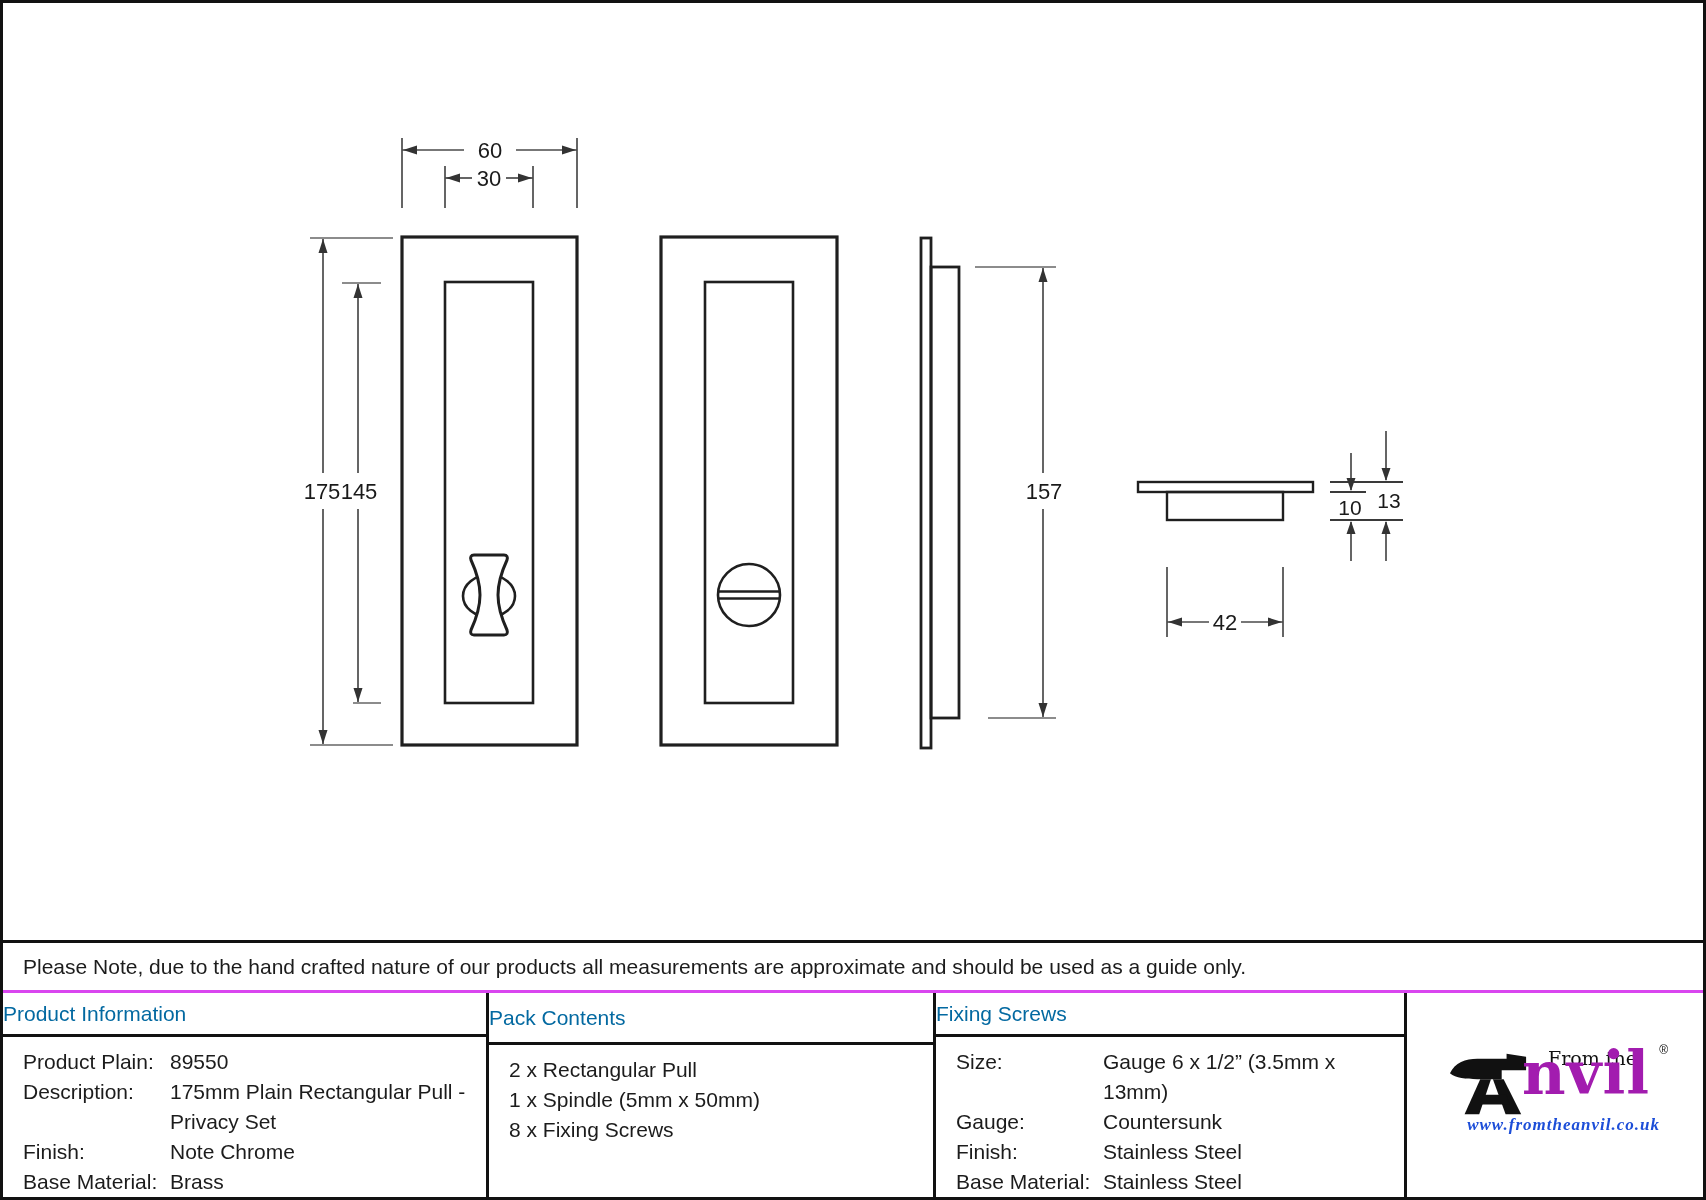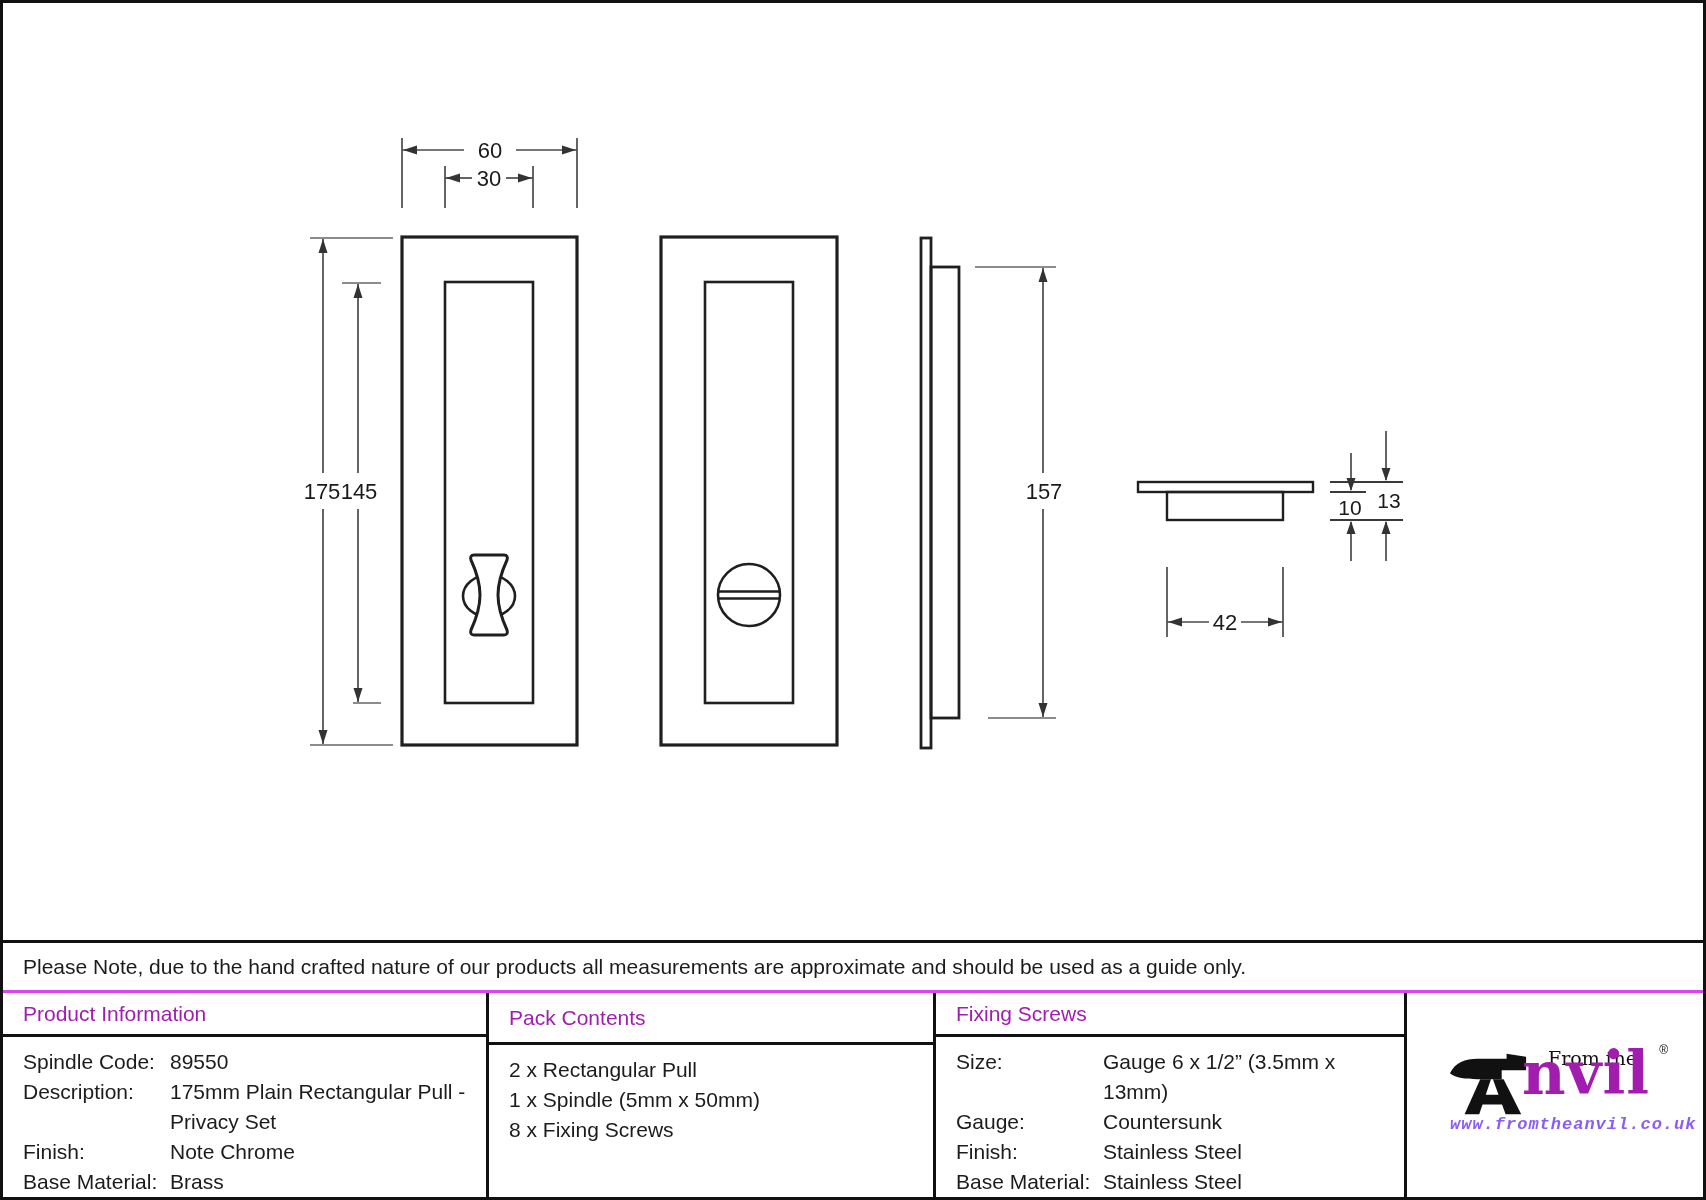--- a/index.html
+++ b/index.html
@@ -21,21 +21,21 @@
 
   .info-table { position:absolute; top:990px; left:0; width:1700px; height:204px; display:flex; }
   .col { height:100%; display:flex; flex-direction:column; }
   .col-border { border-right:3px solid #111111; }
   .col-product { width:486px; }
   .col-pack { width:447px; }
   .col-screws { width:471px; }
   .col-logo { flex:1; align-items:center; justify-content:center; }
   .col-header {
     height:52px; border-bottom:3px solid #111111;
-    display:flex; align-items:center; padding-left:20px; font-size:21px; color:#a21caf;
+    display:flex; align-items:center; font-size:21px; color:#0369a1;
   }
   .col-body { flex:1; padding:10px 8px 0 20px; font-size:21px; line-height:30px; color:#1c1c1c; }
   .kv-row { display:flex; }
   .kv-label { width:147px; flex:0 0 auto; }
   .kv-value { flex:1; }
   .col-product .kv-value { max-width:300px; }
   .plain-list div { white-space:nowrap; }
 
   
   .logo { position:relative; width:214px; height:96px; }
@@ -45,22 +45,22 @@
     font-family:"DejaVu Serif", serif; font-size:60px; font-weight:700; color:#a21caf;
     letter-spacing:1px; line-height:1;
   }
   .logo-fromthe {
     position:absolute; left:100px; top:0px;
     font-family:"DejaVu Serif", serif; font-size:19px; color:#111;
   }
   .logo-reg { position:absolute; right:-6px; top:-4px; font-size:12px; color:#111; }
   .logo-url {
     position:absolute; left:2px; top:68px; width:210px;
-    font-family:Liberation Mono, monospace; font-style:italic; font-weight:700;
-    font-size:17px; letter-spacing:1px; color:#8b5cf6; white-space:nowrap;text-align:right;
+    font-family:Liberation Serif, serif; font-style:italic; font-weight:700;
+    font-size:17px; letter-spacing:1px; color:#1d4ed8; white-space:nowrap;text-align:right;
   }
 </style>
 </head>
 <body>
 
 <div class="sheet">
 
   <div class="drawing-area">
   <svg width="1700" height="937" viewBox="0 0 1700 937" xmlns="http://www.w3.org/2000/svg">
 
@@ -175,21 +175,21 @@
   <div class="note-row">
     <span>Please Note, due to the hand crafted nature of our products all measurements are approximate and should be used as a guide only.</span>
   </div>
 
   <div class="info-table">
 
     <div class="col col-product col-border">
       <div class="col-header">Product Information</div>
       <div class="col-body">
         <div class="kv-row">
-          <span class="kv-label">Spindle Code:</span>
+          <span class="kv-label">Product Plain:</span>
           <span class="kv-value">89550</span>
         </div>
         <div class="kv-row">
           <span class="kv-label">Description:</span>
           <span class="kv-value">175mm Plain Rectangular Pull - Privacy Set</span>
         </div>
         <div class="kv-row">
           <span class="kv-label">Finish:</span>
           <span class="kv-value">Note Chrome</span>
         </div>

